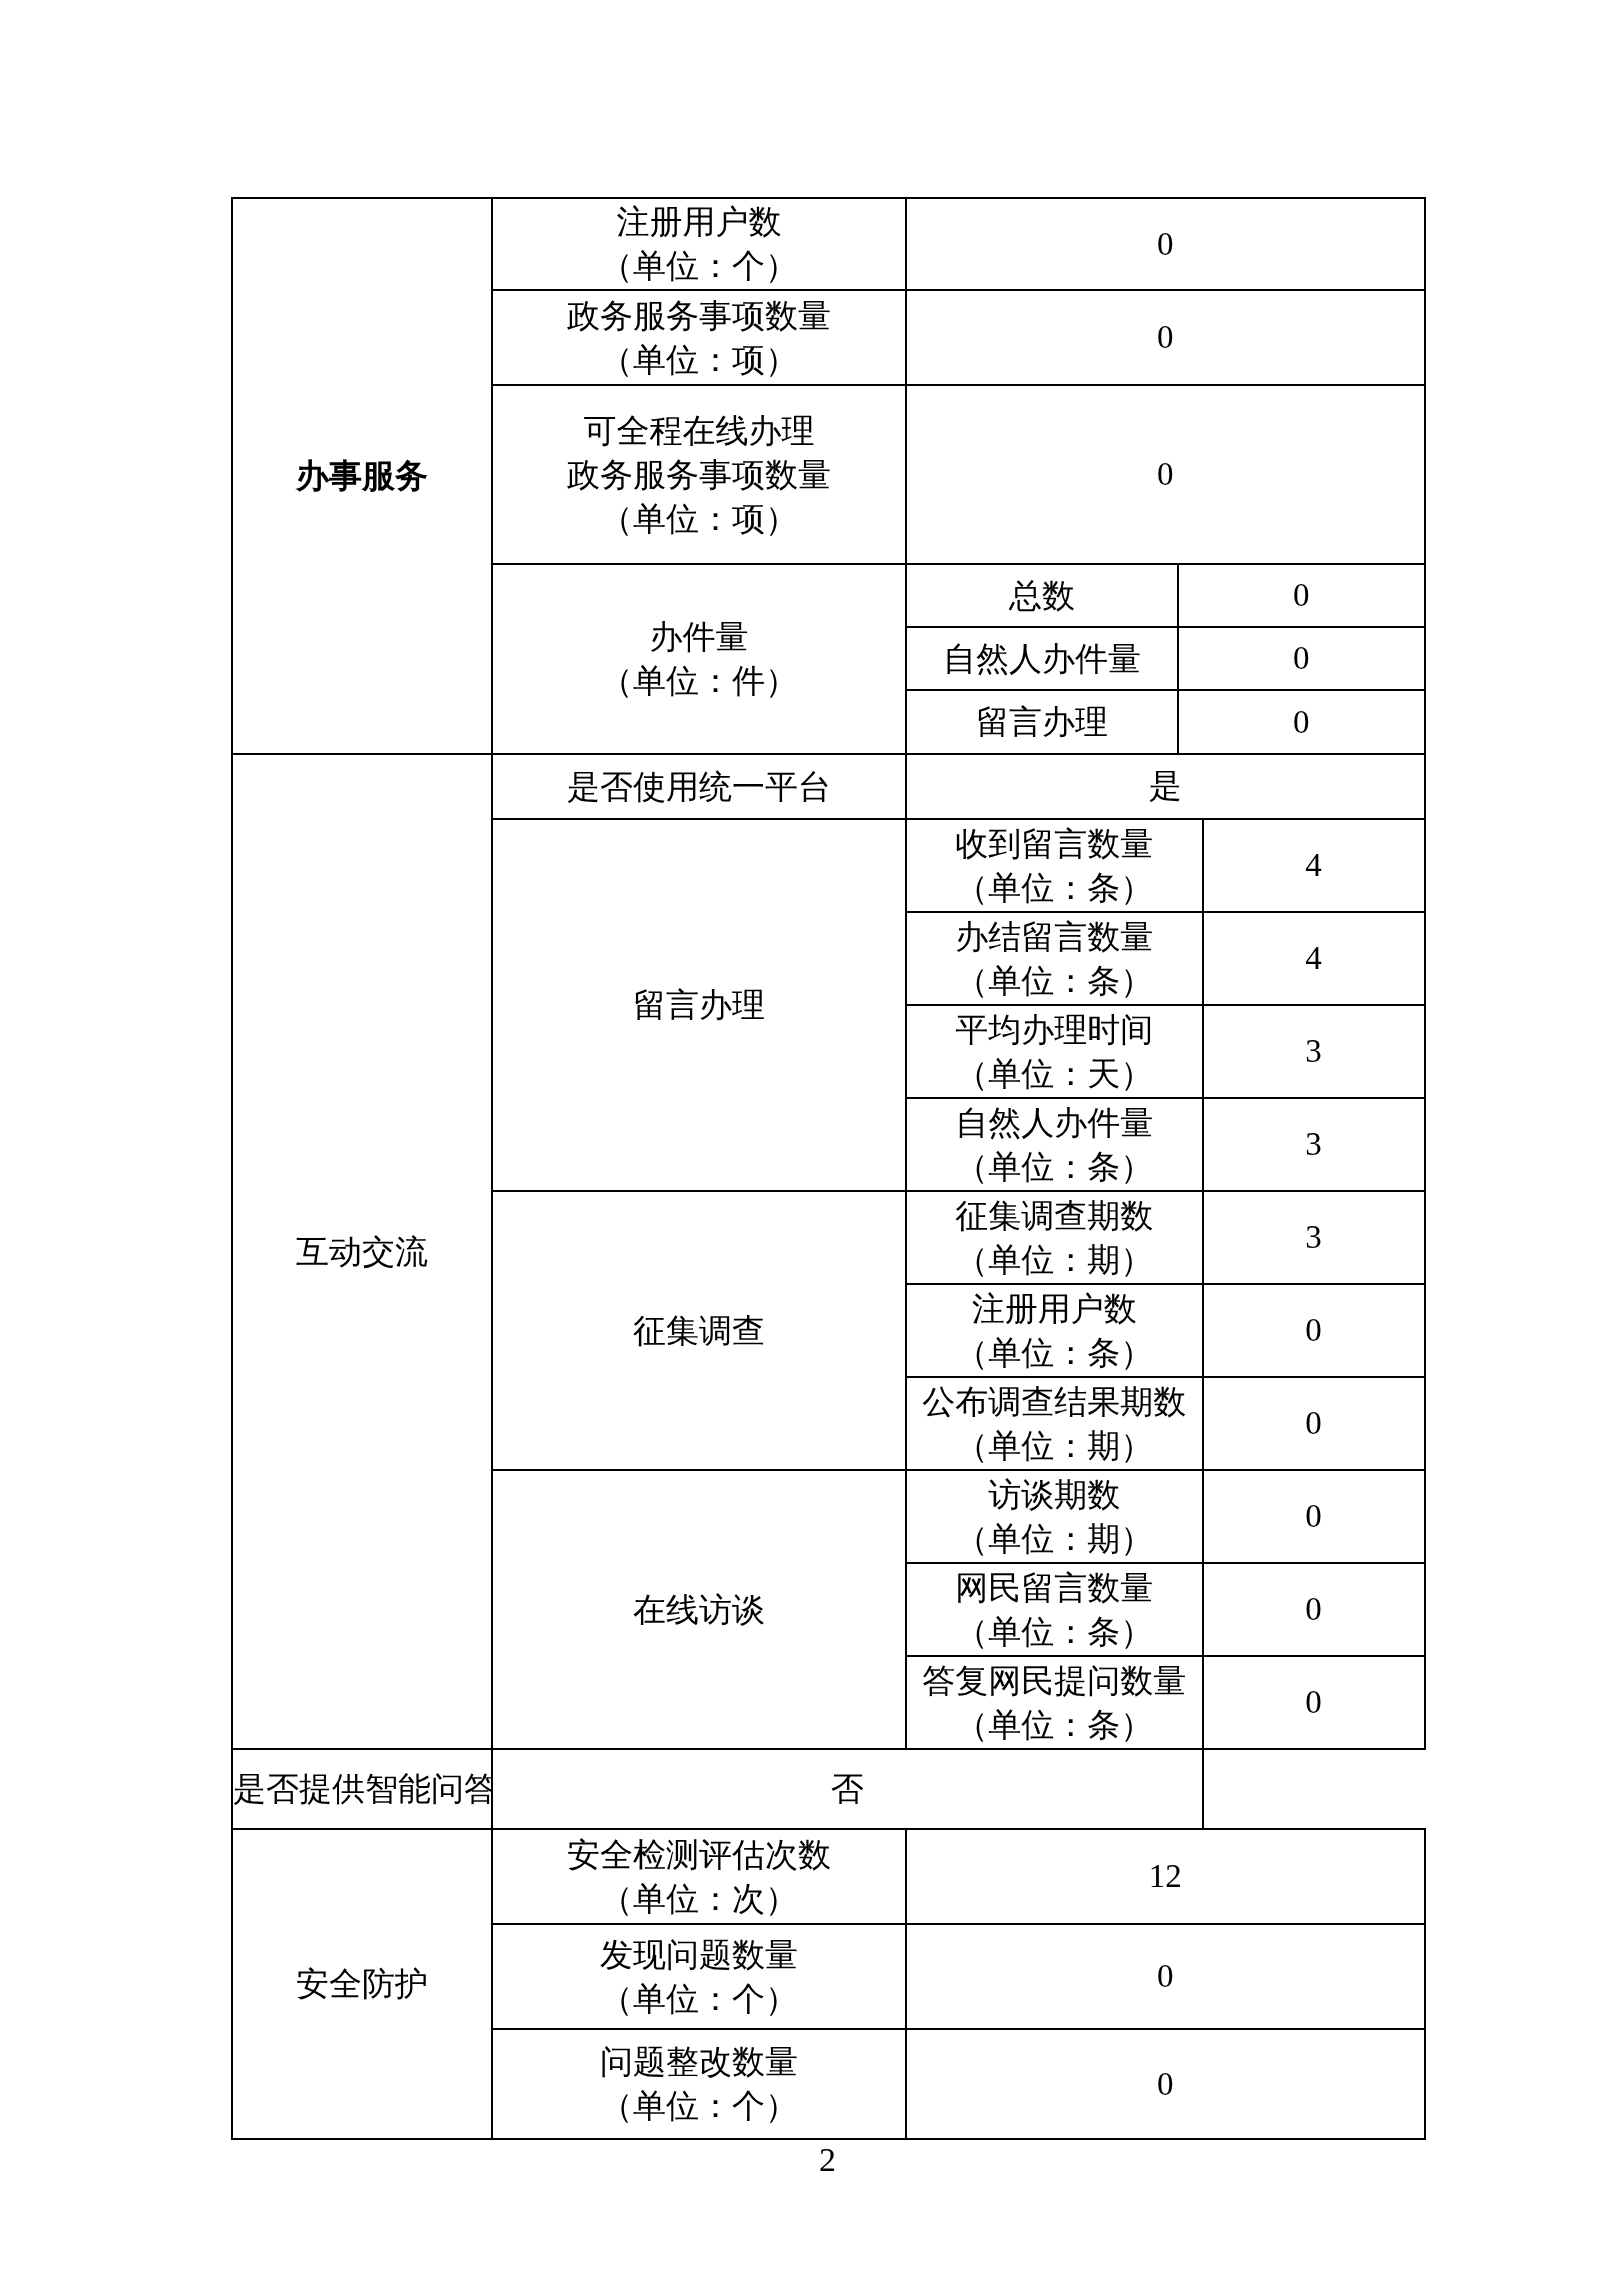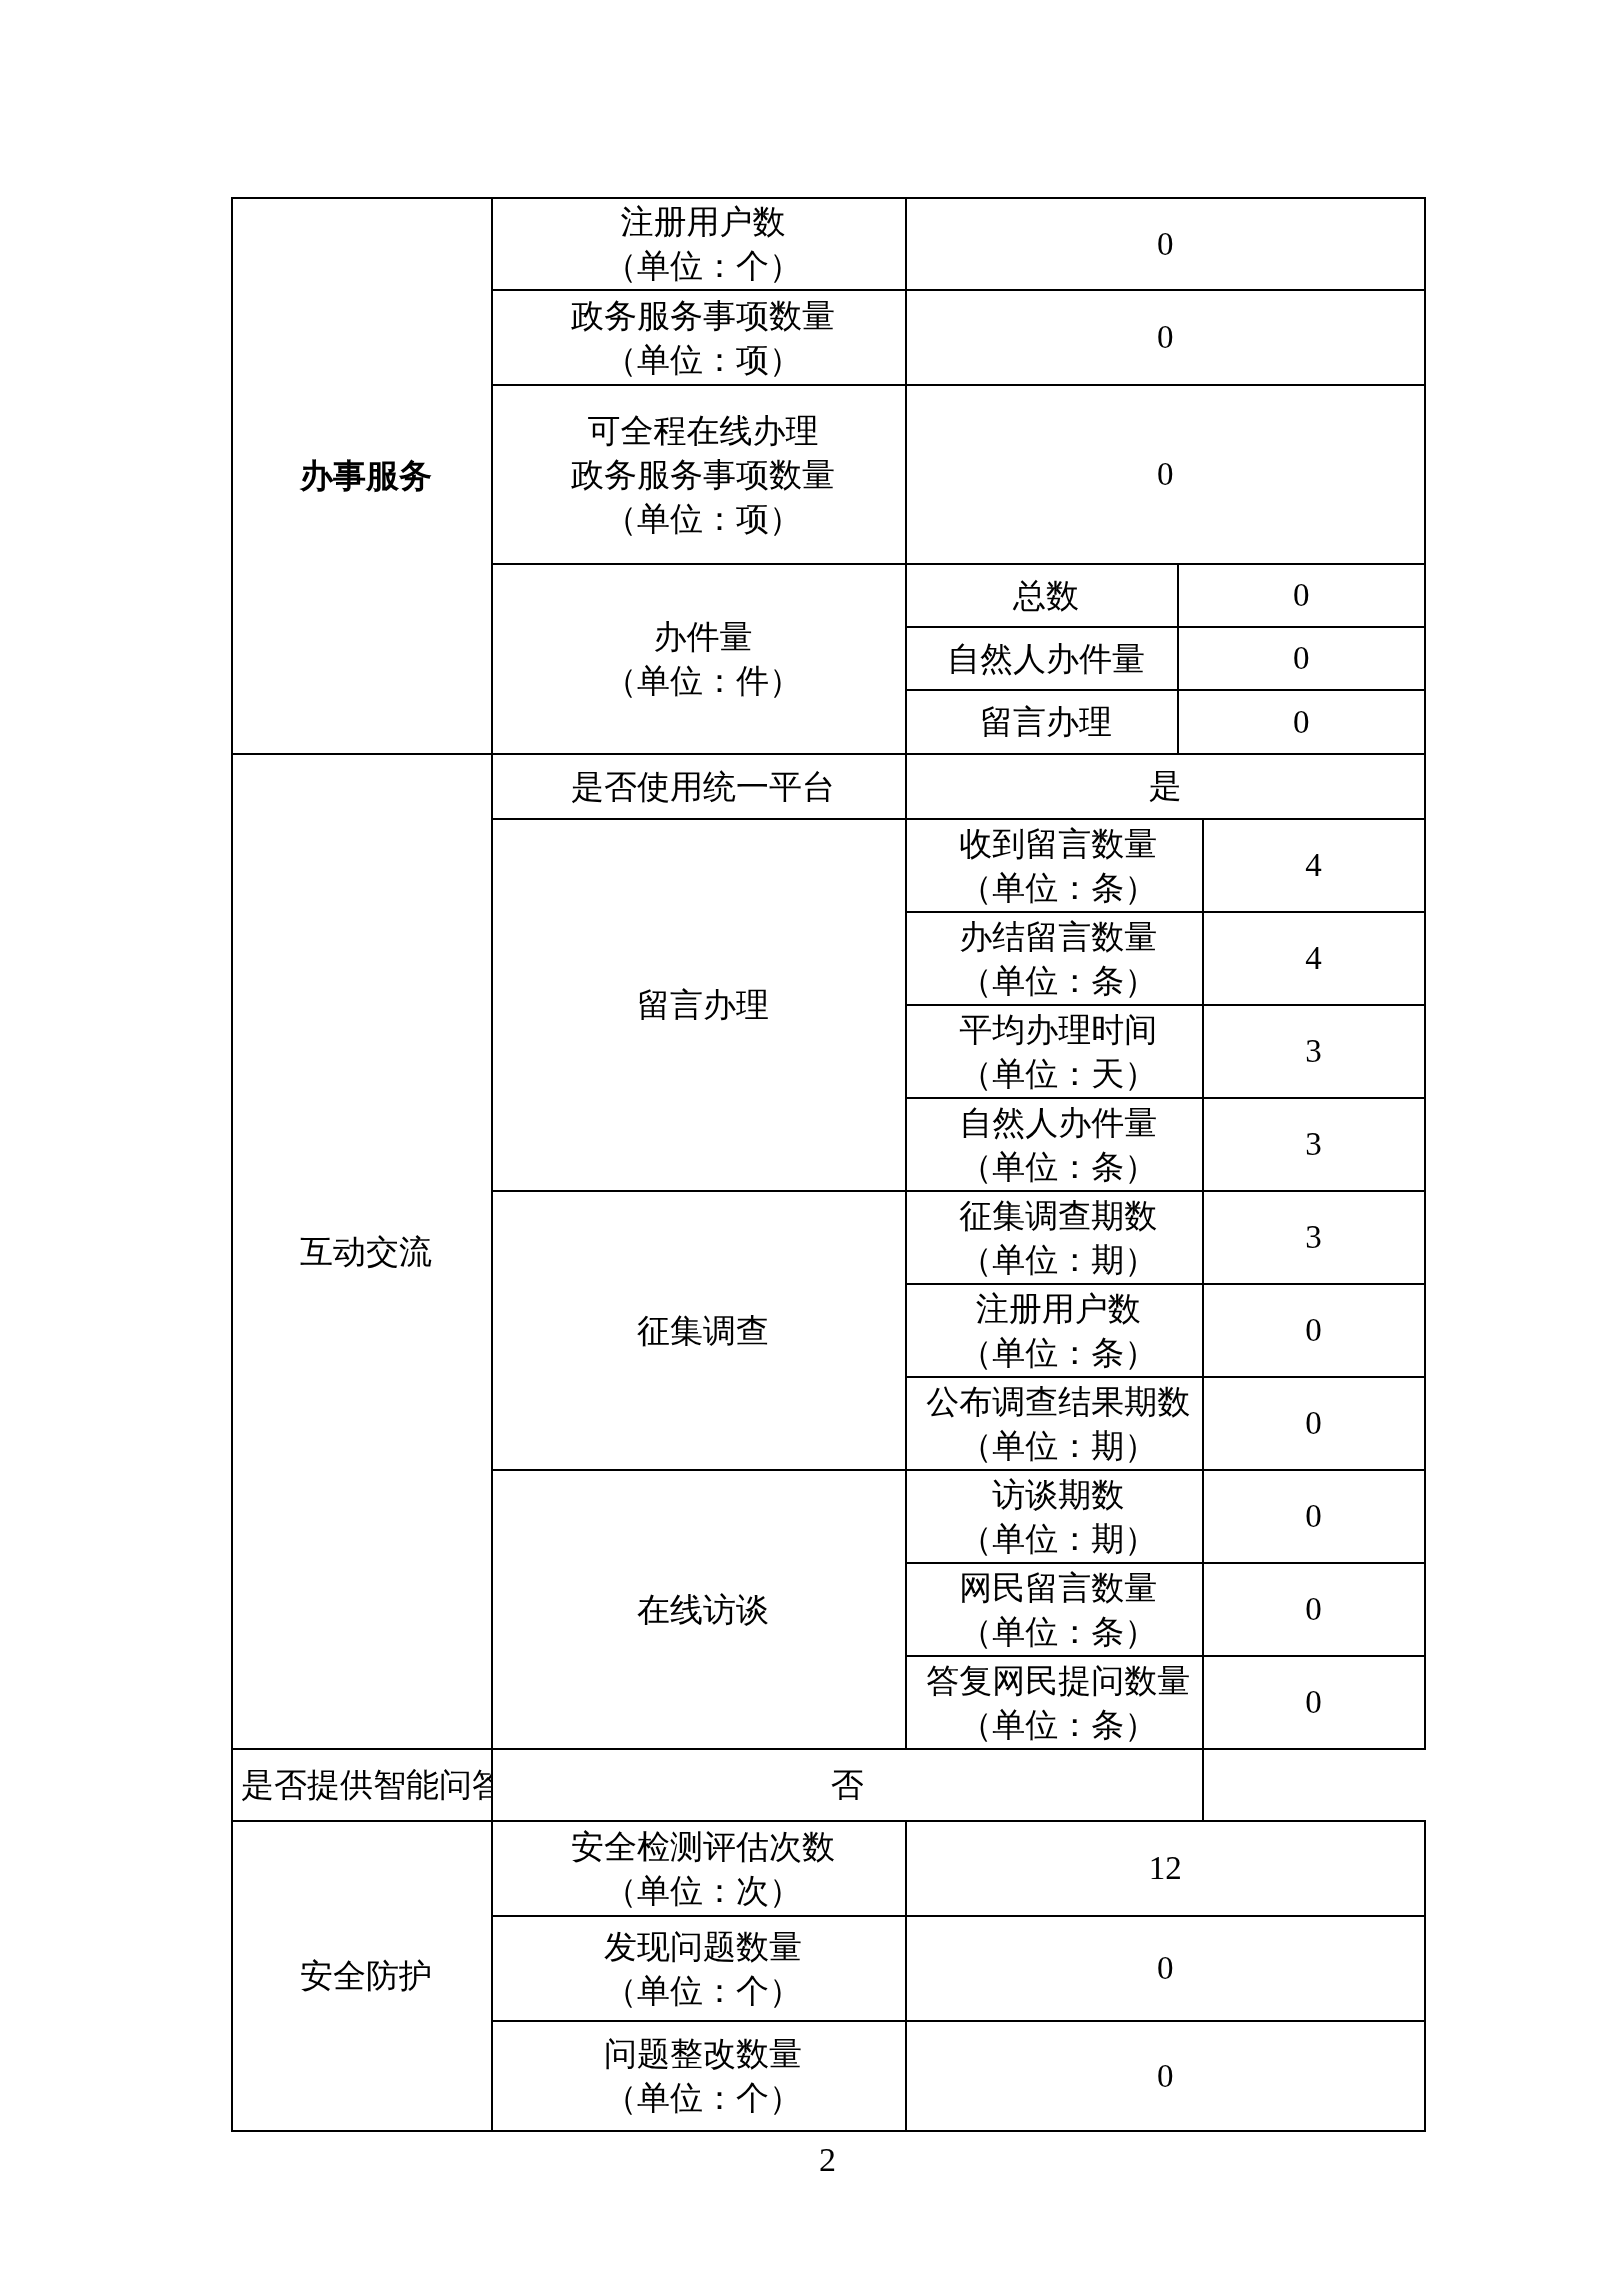--- a/index.html
+++ b/index.html
@@ -17,21 +17,21 @@
     border-collapse:collapse;table-layout:fixed;
   }
   table.report td{
     border:2px solid #000;
     padding:0;
     text-align:center;
     vertical-align:middle;
     font-size:33px;
     overflow:hidden;
   }
-  .line{line-height:44px;white-space:nowrap;padding-left:8px;}
+  .line{line-height:44px;white-space:nowrap;}
   td.cat-top{vertical-align:top;padding-top:3.9px;font-weight:bold;}
   td.val{font-size:33px;}
   .pagenum{
     position:absolute;left:231px;top:2140px;width:1193px;
     text-align:center;font-size:34px;line-height:39px;
   }
 </style>
 </head>
 <body>
 
@@ -176,21 +176,21 @@
       </td>
       <td class="val">0</td>
     </tr>
     <tr style="height:93px">
       <td colspan="2">
         <div class="line">答复网民提问数量</div>
         <div class="line">（单位：条）</div>
       </td>
       <td class="val">0</td>
     </tr>
-    <tr style="height:72px">
+    <tr style="height:80px">
       <td>
         <div class="line">是否提供智能问答</div>
       </td>
       <td colspan="3" class="val">否</td>
     </tr>
 
     <tr style="height:95px">
       <td rowspan="3">
         <div class="line">安全防护</div>
       </td>

